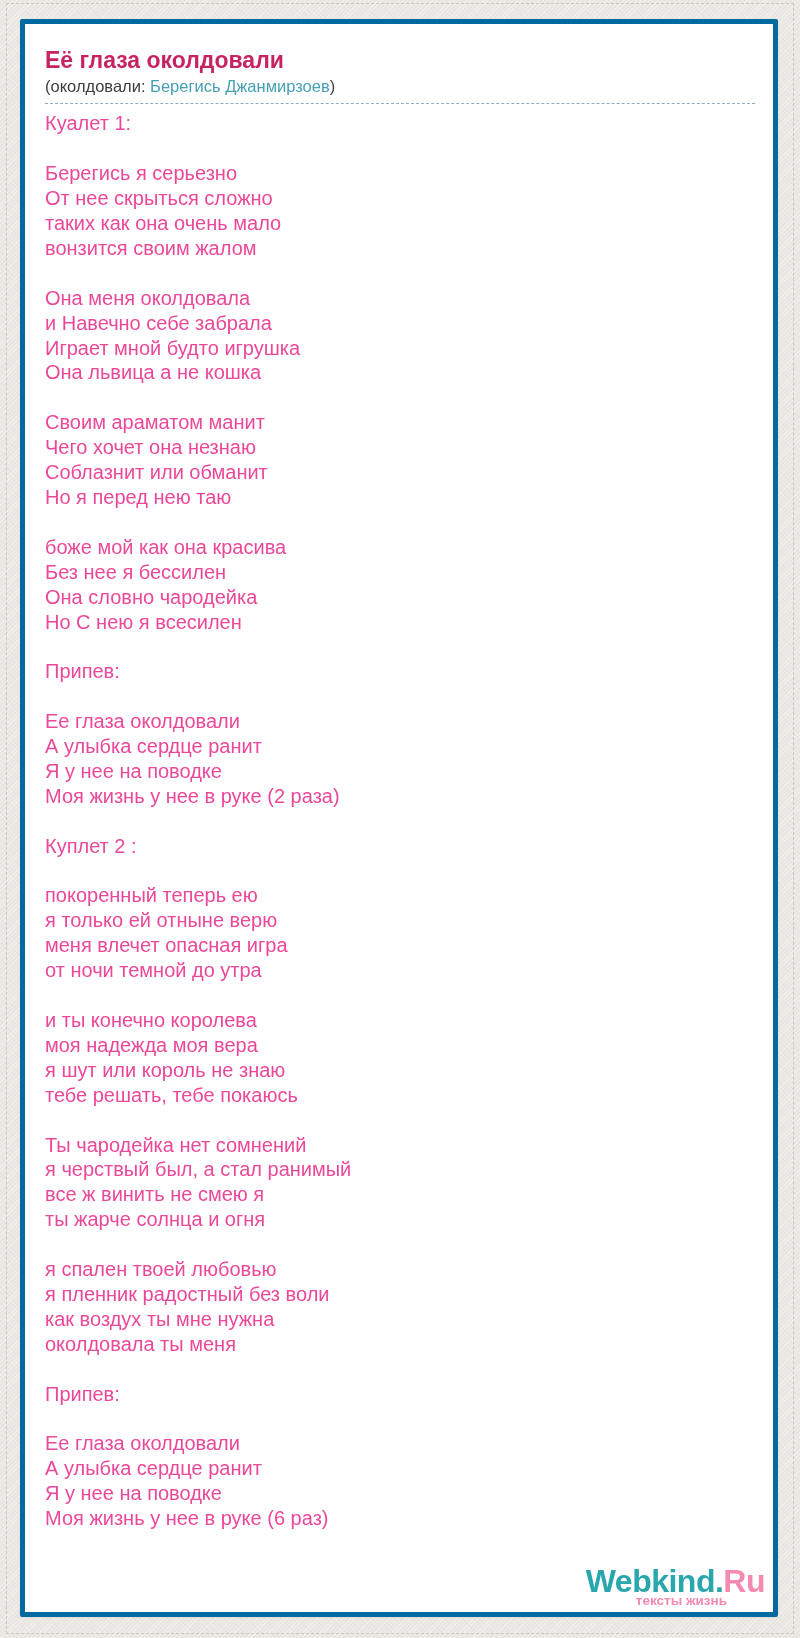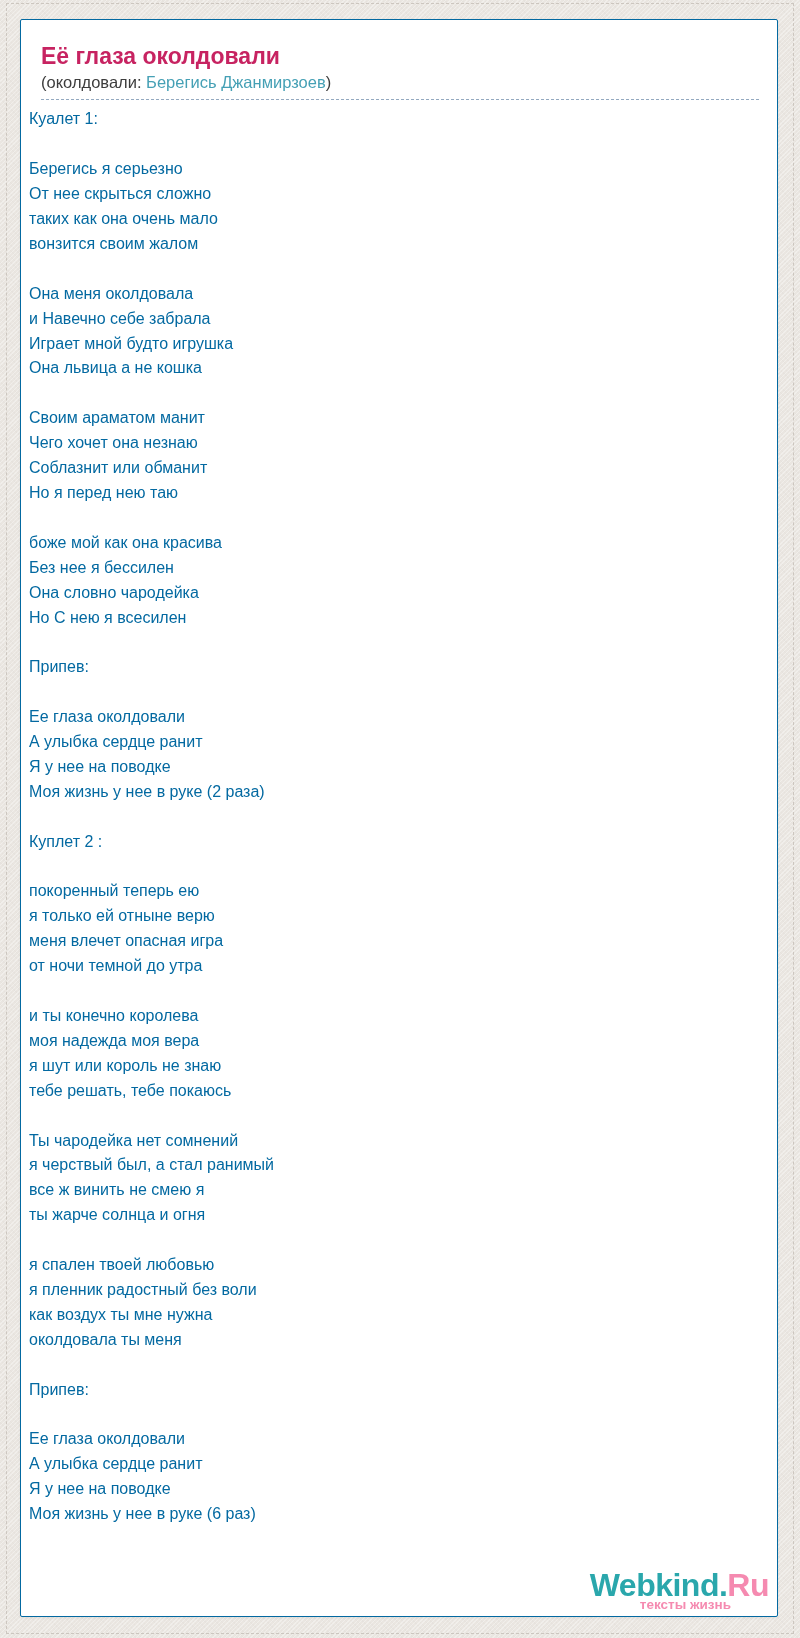--- a/index.html
+++ b/index.html
@@ -27,21 +27,21 @@
     pointer-events: none;
   }
   .card {
     position: absolute;
     left: 20px;
     top: 19px;
     width: 758px;
     height: 1598px;
     box-sizing: border-box;
     background: #ffffff;
-    border: 1px solid #0369a1;
+    border: 5px solid #0369a1;
     border-radius: 2px;
     box-shadow: 0 1px 3px rgba(0,0,0,0.06);
   }
   .header {
     margin: 0 18px 0 20px;
     padding: 23px 0 7px 0;
     border-bottom: 1px dashed #93a9c0;
   }
   .title {
     margin: 0;
@@ -55,24 +55,24 @@
     font-size: 16.5px;
     color: #3d3d3d;
     line-height: 1.2;
   }
   .artist-link {
     color: #45a0b5;
     text-decoration: none;
     cursor: pointer;
   }
   .lyrics {
-    padding: 7px 20px 0 8px;
-    font-size: 16px;
+    padding: 7px 20px 0 20px;
+    font-size: 20px;
     line-height: 24.9px;
-    color: #0369a1;
+    color: #ec4899;
     white-space: pre-line;
   }
   .footer {
     position: absolute;
     right: 8px;
     bottom: 4px;
     text-align: right;
   }
   .logo {
     display: block;

